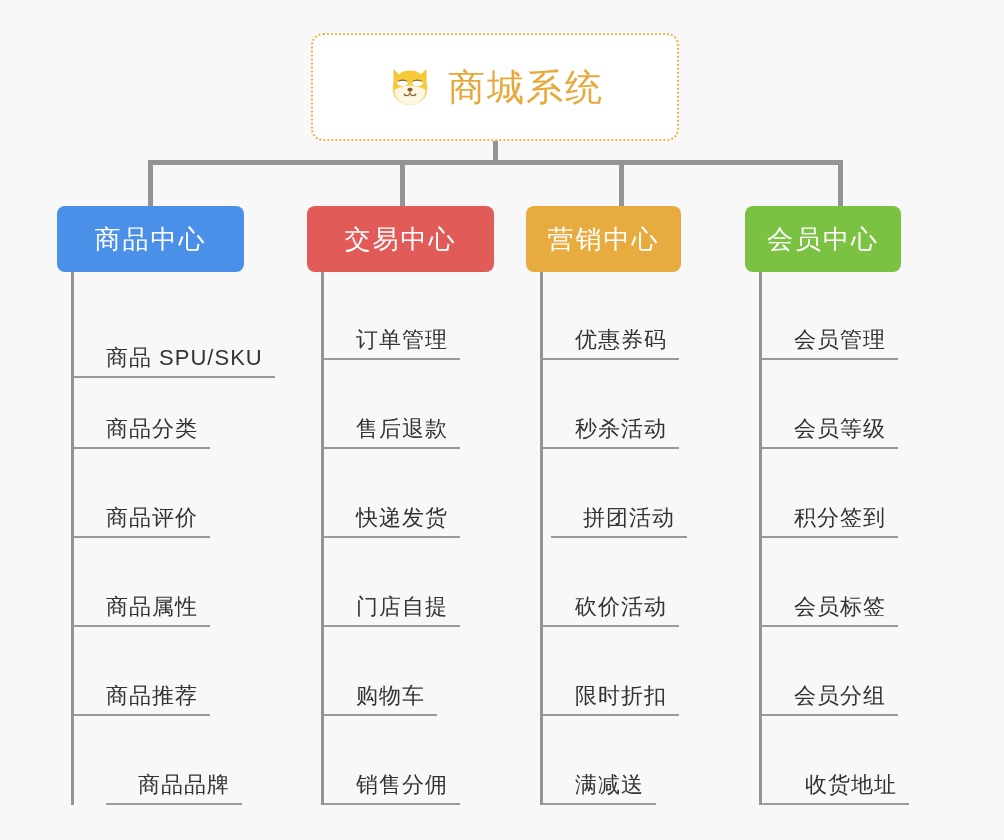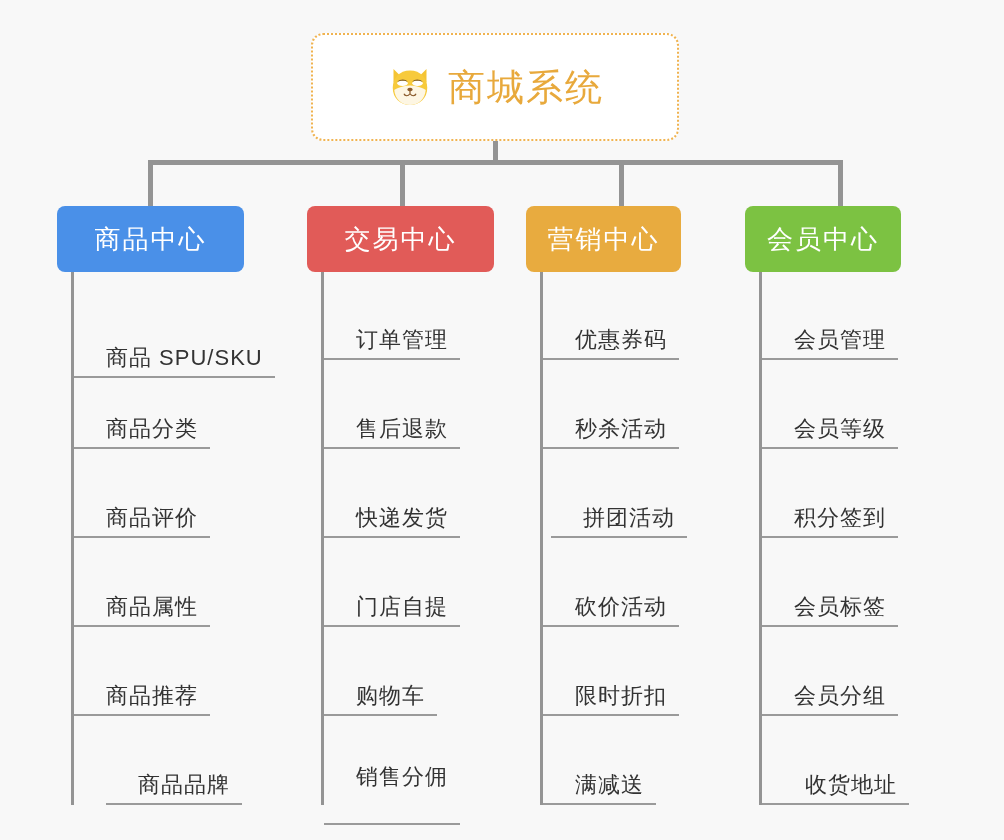--- a/index.html
+++ b/index.html
@@ -184,21 +184,21 @@
       </div>
       <div class="leaf-item" style="top: 178px;">
         <span class="leaf-label">快递发货</span>
       </div>
       <div class="leaf-item" style="top: 267px;">
         <span class="leaf-label">门店自提</span>
       </div>
       <div class="leaf-item" style="top: 356px;">
         <span class="leaf-label">购物车</span>
       </div>
-      <div class="leaf-item" style="top: 465px; align-items: center;">
+      <div class="leaf-item" style="top: 445px;">
         <span class="leaf-label">销售分佣</span>
       </div>
     </div>
     <div class="conn conn-drop" style="left: 619px; background: rgb(148, 148, 148);"></div>
     <div class="cat-box" style="left: 526px; width: 155px; background: rgb(232, 171, 63);">
       <span>营销中心</span>
     </div>
     <div class="leaf-col" style="left: 540px; height: 554px;">
       <div class="leaf-stem" style="height: 533px; background: rgb(148, 148, 148);"></div>
       <div class="leaf-item" style="top: 0px;">

